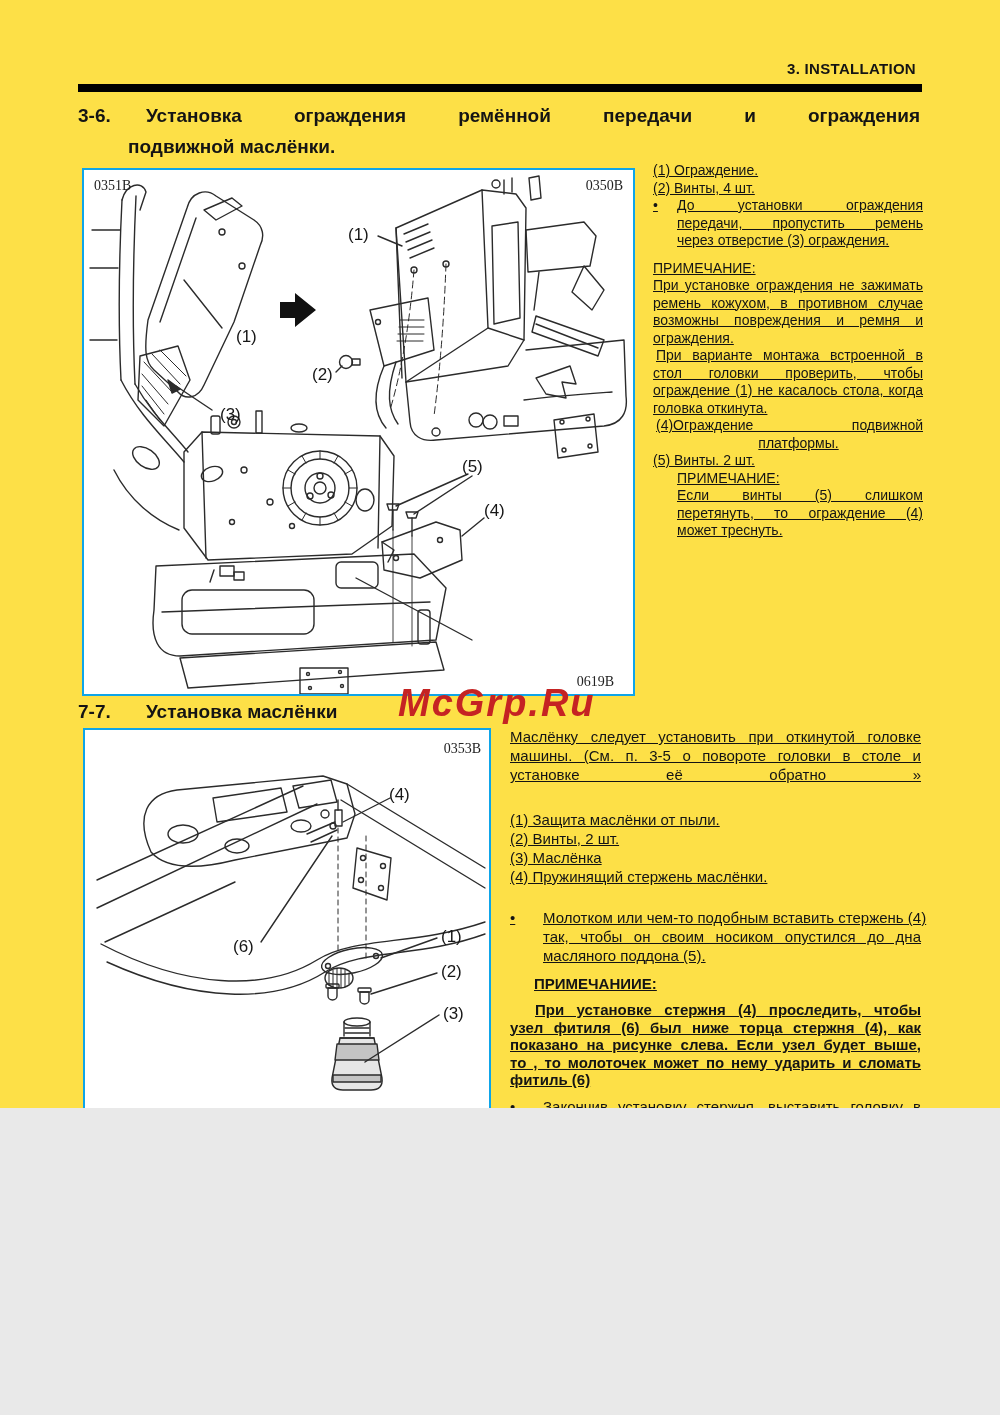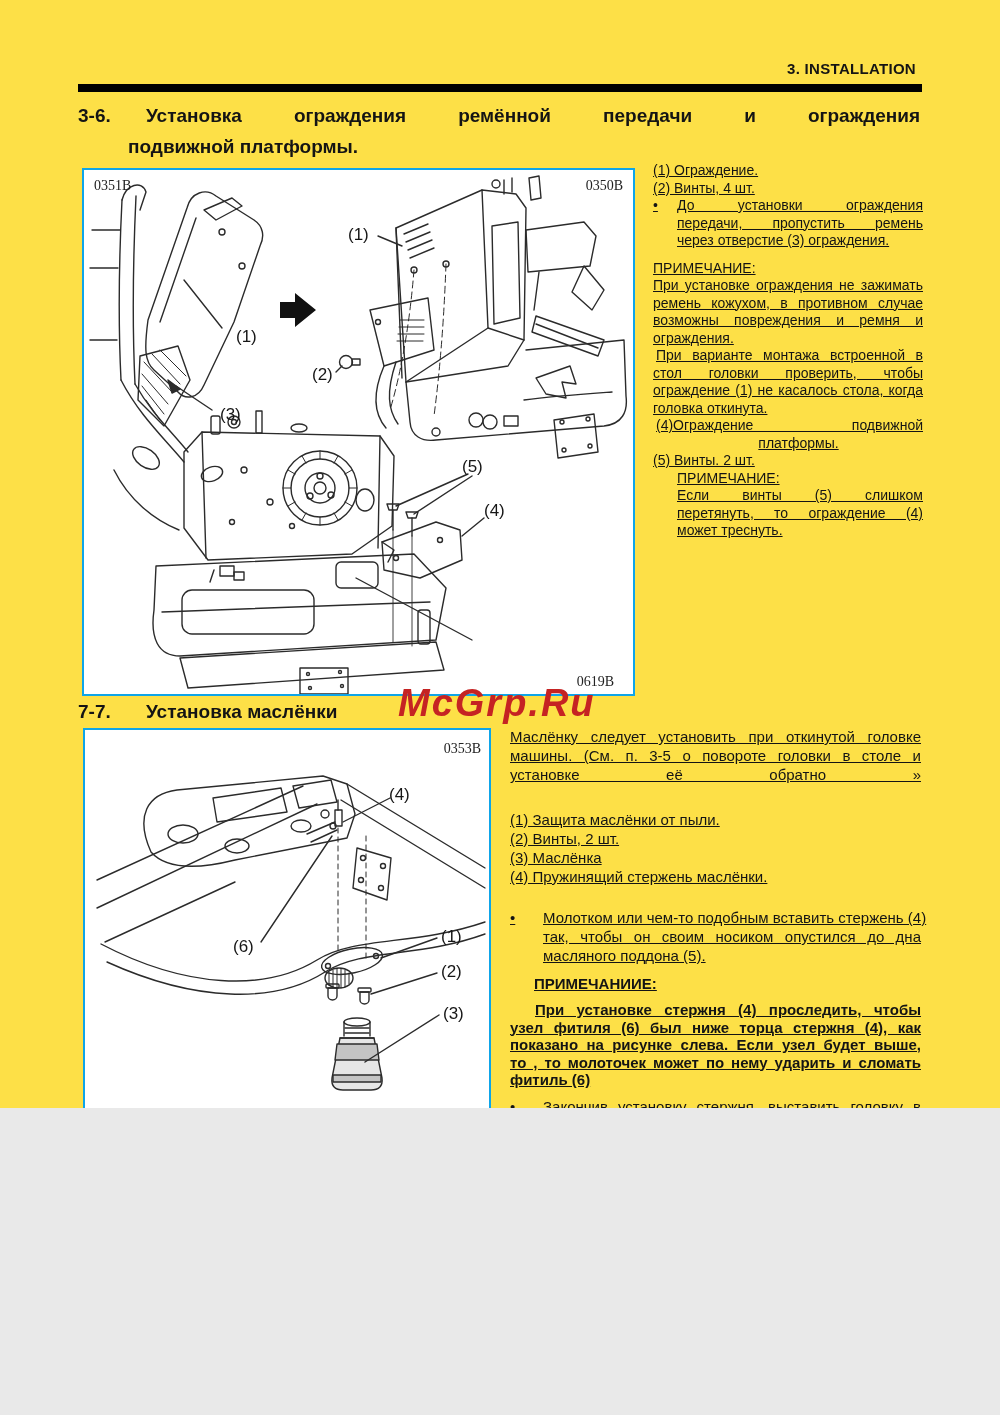--- a/index.html
+++ b/index.html
@@ -57,21 +57,21 @@
 <div class="page">
 
   <div class="hdr-label">3. INSTALLATION</div>
   <div class="hdr-rule"></div>
 
   <div class="sec-title" id="sec36-title">
     <div class="title-row">
       <span class="title-num">3-6.</span>
       <div class="title-just">Установка ограждения ремённой передачи и ограждения</div>
     </div>
-    <div class="title-line2">подвижной платформы.</div>
+    <div class="title-line2">подвижной маслёнки.</div>
   </div>
 
   <div class="figure" id="fig1">
     <svg viewBox="0 0 549 524">
       <g stroke="#2b2b2b" fill="none" stroke-width="1.4" stroke-linejoin="round" stroke-linecap="round">
 
         <g>
           <path d="M38,30 C35,90 34,150 37,210"></path>
           <path d="M52,26 C49,90 48,150 51,214"></path>
           <path d="M38,30 C42,14 58,10 62,22 L56,40"></path>

